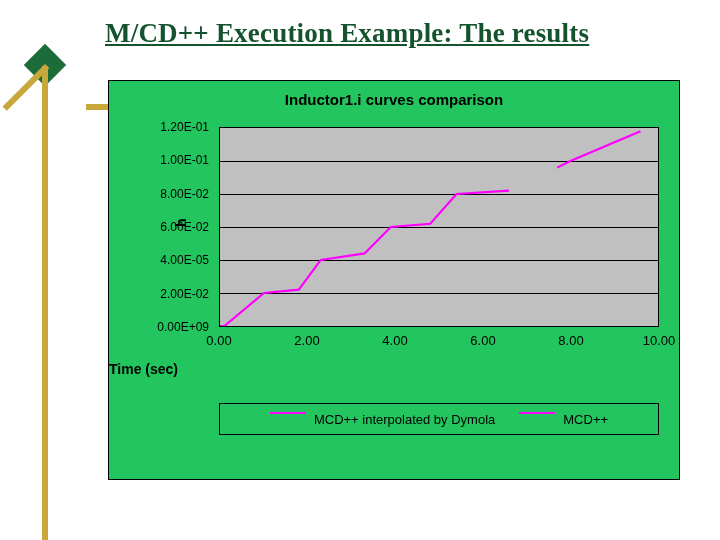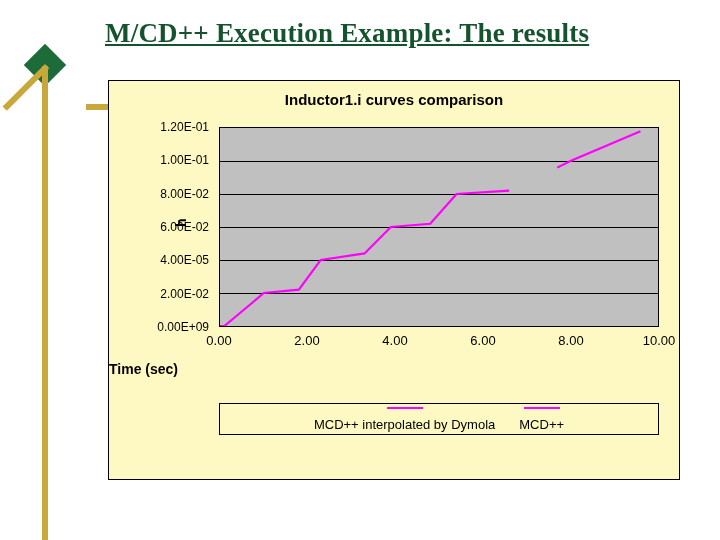--- a/index.html
+++ b/index.html
@@ -14,21 +14,21 @@
     .left-accent {
       position: absolute; left: 18px; top: 0; width: 55px; height: 540px;
     }
     .dot { position: absolute; width: 30px; height: 30px; background: #1e6b3a; transform: rotate(45deg); top: 50px; left: 12px; }
     .bar-y { position: absolute; left: 24px; top: 66px; width: 6px; height: 474px; background: #c8a83a; }
     .bar-d { position: absolute; left: 27px; top: 64px; width: 6px; height: 60px; background: #c8a83a; transform: rotate(45deg); transform-origin: top left; }
     .bar-h { position: absolute; left: 27px; top: 64px; width: 130px; height: 6px; background: #c8a83a; transform: translate(41px, 40px); }
 
     .chart-area {
       position: absolute; left: 108px; top: 80px; width: 572px; height: 400px;
-      border: 1px solid #000; background: #fef9c3;
+      border: 1px solid #000; background: #22c55e;
     }
     .chart-title {
       position: absolute; left: 0; right: 0; top: 10px; text-align: center;
       font-weight: bold; font-size: 15px; color: #000;
     }
     .plot-box {
       position: absolute; left: 110px; top: 46px; width: 440px; height: 200px;
       background: #c0c0c0; border: 1px solid #000;
     }
     .gridline-h { position: absolute; left: 0; right: 0; height: 1px; background: #000; }
@@ -43,21 +43,21 @@
     .y-label {
       position: absolute; left: 64px; top: 146px; font-size: 14px; font-weight: bold;
       transform: rotate(-90deg); transform-origin: left top; letter-spacing: 2px;
     }
     svg.series { position: absolute; left: 0; top: 0; width: 100%; height: 100%; }
     .legend {
       position: absolute; left: 110px; top: 322px; width: 440px; height: 32px;
       border: 1px solid #000; display: flex; align-items: center; justify-content: center;
       gap: 24px; font-size: 13px;
     }
-    .legend-item { display: flex; align-items: center; gap: 8px; flex-direction: column; }
+    .legend-item { display: flex; align-items: flex-start; gap: 8px; }
     .legend-line { width: 36px; height: 2px; }
   </style>
 </head>
 <body>
 
 <div class="slide">
   <div class="left-accent">
     <div class="dot"></div>
     <div class="bar-y"></div>
     <div class="bar-d"></div>

